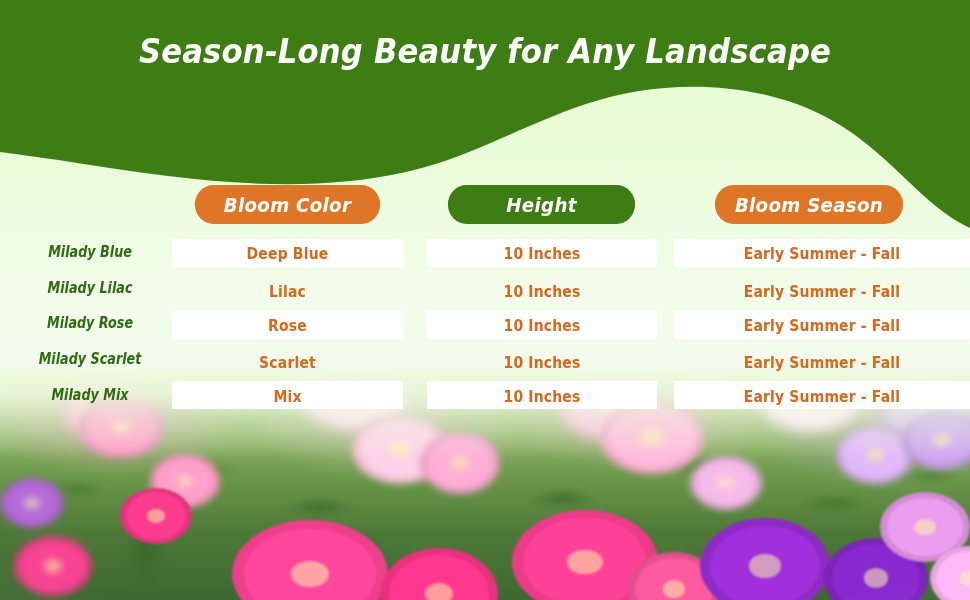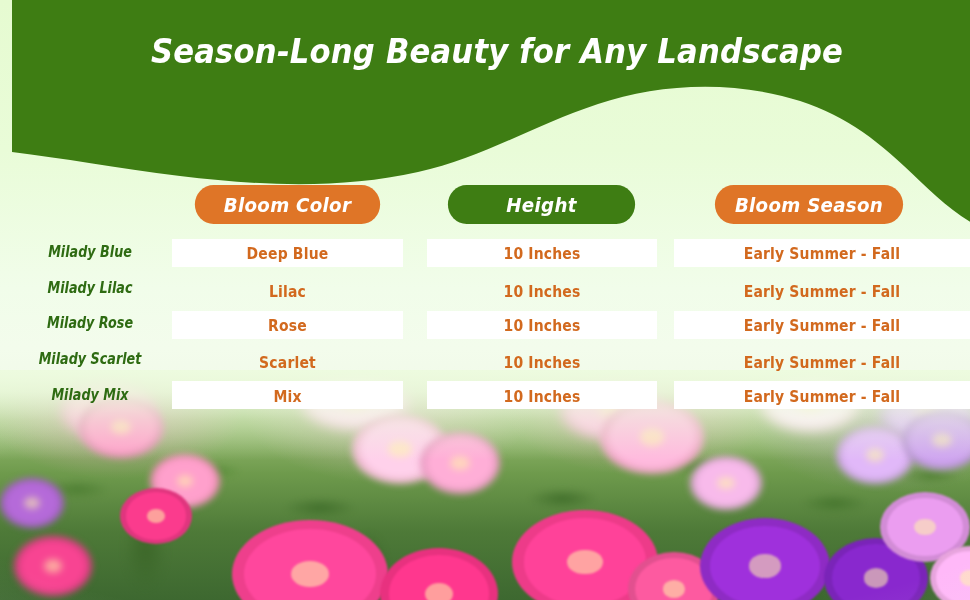--- a/index.html
+++ b/index.html
@@ -86,21 +86,21 @@
   .photo-haze {
     position:absolute; left:0; top:0; width:970px; height:90px;
     background:linear-gradient(180deg,#EDFBDF 0%,rgba(237,251,223,.85) 24%,rgba(237,251,223,.45) 55%,rgba(237,251,223,0) 100%);
   }
   .photo-vig {
     position:absolute; inset:0;
     background:radial-gradient(ellipse 120% 120% at 50% 60%, rgba(255,255,255,0) 45%, rgba(245,255,235,.35) 100%);
   }
 
   
-  .header-wave { position:absolute; left:12px; top:0; width:877px; height:240px; }
+  .header-wave { position:absolute; left:0; top:0; width:877px; height:240px; }
 
   .title {
     position:absolute; left:0; top:32px; width:970px;
     text-align:center;
     font-family:"DejaVu Sans", sans-serif;
     font-weight:bold; font-style:italic;
     font-size:33px; letter-spacing:.2px;
     color:#FFFFFF;
     transform:scaleX(.93);
     white-space:nowrap;

